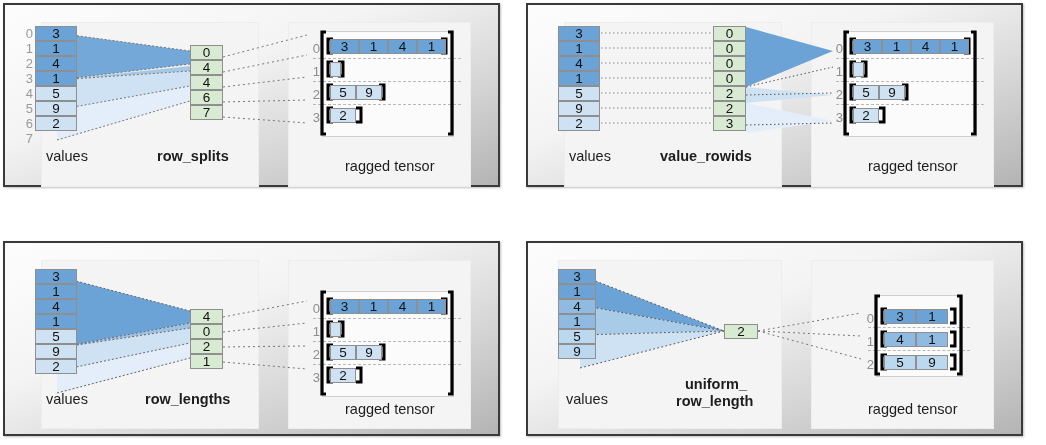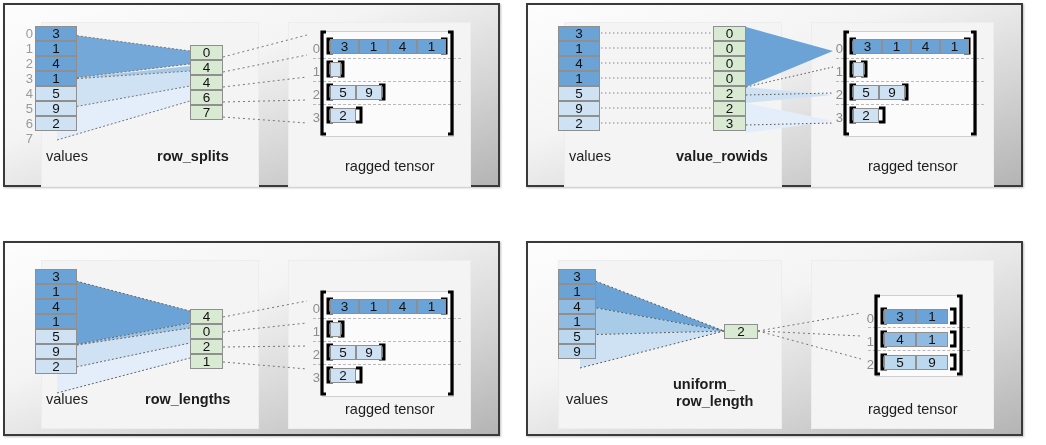--- a/index.html
+++ b/index.html
@@ -206,21 +206,21 @@
     <div class="cell blue-d" style="left:325px;top:34px;width:29px;height:15px;">3</div>
     <div class="cell blue-d" style="left:354px;top:34px;width:29px;height:15px;">1</div>
     <div class="cell blue-d" style="left:383px;top:34px;width:29px;height:15px;">4</div>
     <div class="cell blue-d" style="left:412px;top:34px;width:29px;height:15px;">1</div>
     <div class="cell blue-l" style="left:325px;top:57px;width:11px;height:15px;"></div>
     <div class="cell blue-l" style="left:325px;top:80px;width:26px;height:15px;">5</div>
     <div class="cell blue-l" style="left:351px;top:80px;width:26px;height:15px;">9</div>
     <div class="cell blue-l" style="left:325px;top:103px;width:26px;height:15px;">2</div>
 
     <div class="lbl" style="left:41px;top:143px;">values</div>
-    <div class="lbl bold" style="left:148px;top:143px;">value_rowids</div>
+    <div class="lbl bold" style="left:132px;top:143px;">value_rowids</div>
     <div class="lbl" style="left:340px;top:153px;">ragged tensor</div>
   </div>
 
   <div class="panel p3">
 
     <div class="card left" style="width:216px;height:167px;"></div>
     <div class="card right" style="left:283px;top:17px;width:181px;height:167px;"></div>
 
     <svg class="ov" width="497" height="195">
       <polygon points="52,33 185,68 185,80 52,105" fill="#6ba3d6"></polygon>
@@ -343,18 +343,18 @@
     </svg>
 
     <div class="cell blue-d" style="left:356px;top:66px;width:32px;height:15px;">3</div>
     <div class="cell blue-d" style="left:388px;top:66px;width:32px;height:15px;">1</div>
     <div class="cell blue-m" style="left:356px;top:89px;width:32px;height:15px;">4</div>
     <div class="cell blue-m" style="left:388px;top:89px;width:32px;height:15px;">1</div>
     <div class="cell blue-l2" style="left:356px;top:112px;width:32px;height:15px;">5</div>
     <div class="cell blue-l2" style="left:388px;top:112px;width:32px;height:15px;">9</div>
 
     <div class="lbl" style="left:38px;top:148px;">values</div>
-    <div class="lbl bold" style="left:145px;top:133px;">uniform_</div>
+    <div class="lbl bold" style="left:157px;top:133px;">uniform_</div>
     <div class="lbl bold" style="left:148px;top:150px;">row_length</div>
     <div class="lbl" style="left:340px;top:158px;">ragged tensor</div>
   </div>
 
 </div>
 
 </body></html>

